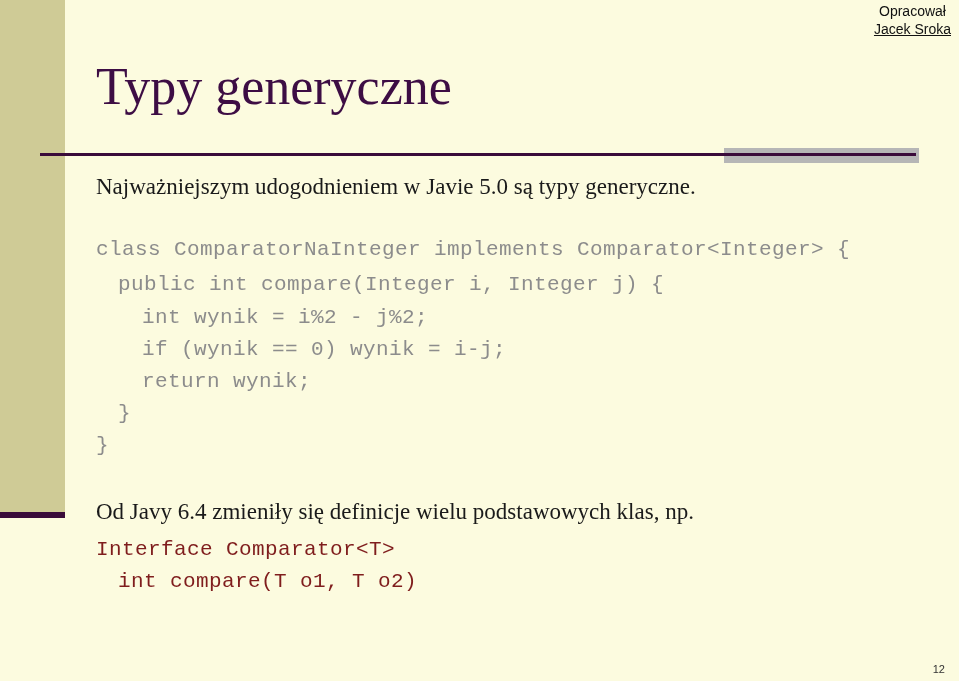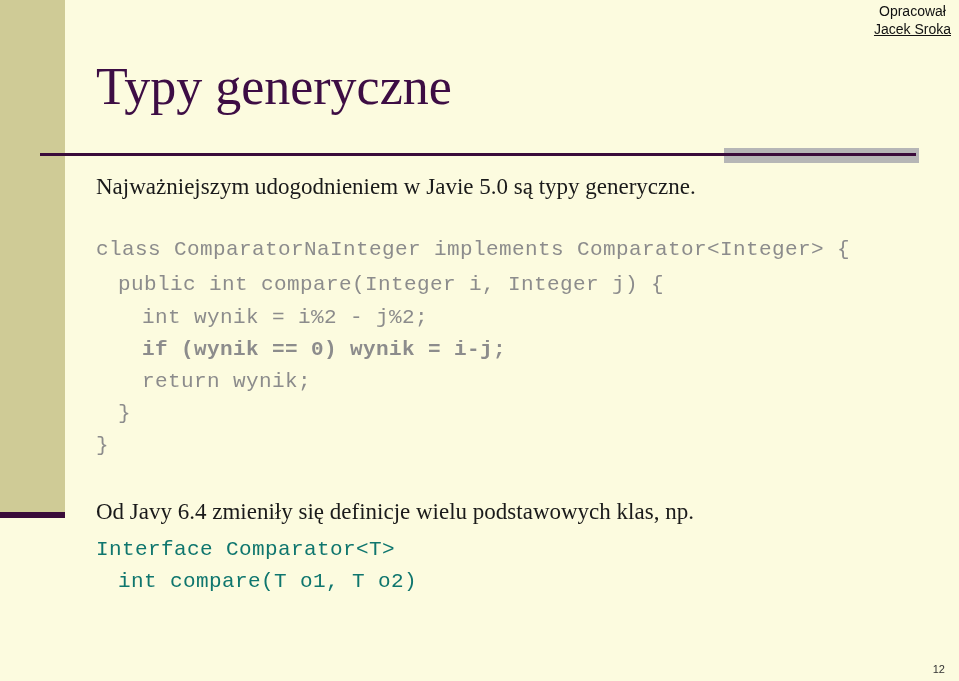--- a/index.html
+++ b/index.html
@@ -91,27 +91,27 @@
   .code-line {
     position: absolute;
     font-family: "Liberation Mono", "DejaVu Sans Mono", monospace;
     font-size: 21px;
     line-height: 26px;
     color: #8c8c8c;
     white-space: pre;
     letter-spacing: 0.4px;
   }
   .code-dark {
-    color: #0f766e;
+    color: #7f1d1d;
   }
 
   .c1 { left: 96px;  top: 237px; }
   .c2 { left: 118px; top: 272px; }
   .c3 { left: 142px; top: 305px; }
-  .c4 { left: 142px; top: 337px; font-weight: bold; }
+  .c4 { left: 142px; top: 337px; }
   .c5 { left: 142px; top: 369px; }
   .c6 { left: 118px; top: 401px; }
   .c7 { left: 96px;  top: 433px; }
 
   .c8 { left: 96px;  top: 537px; }
   .c9 { left: 118px; top: 569px; }
 
   
   .author {
     position: absolute;

